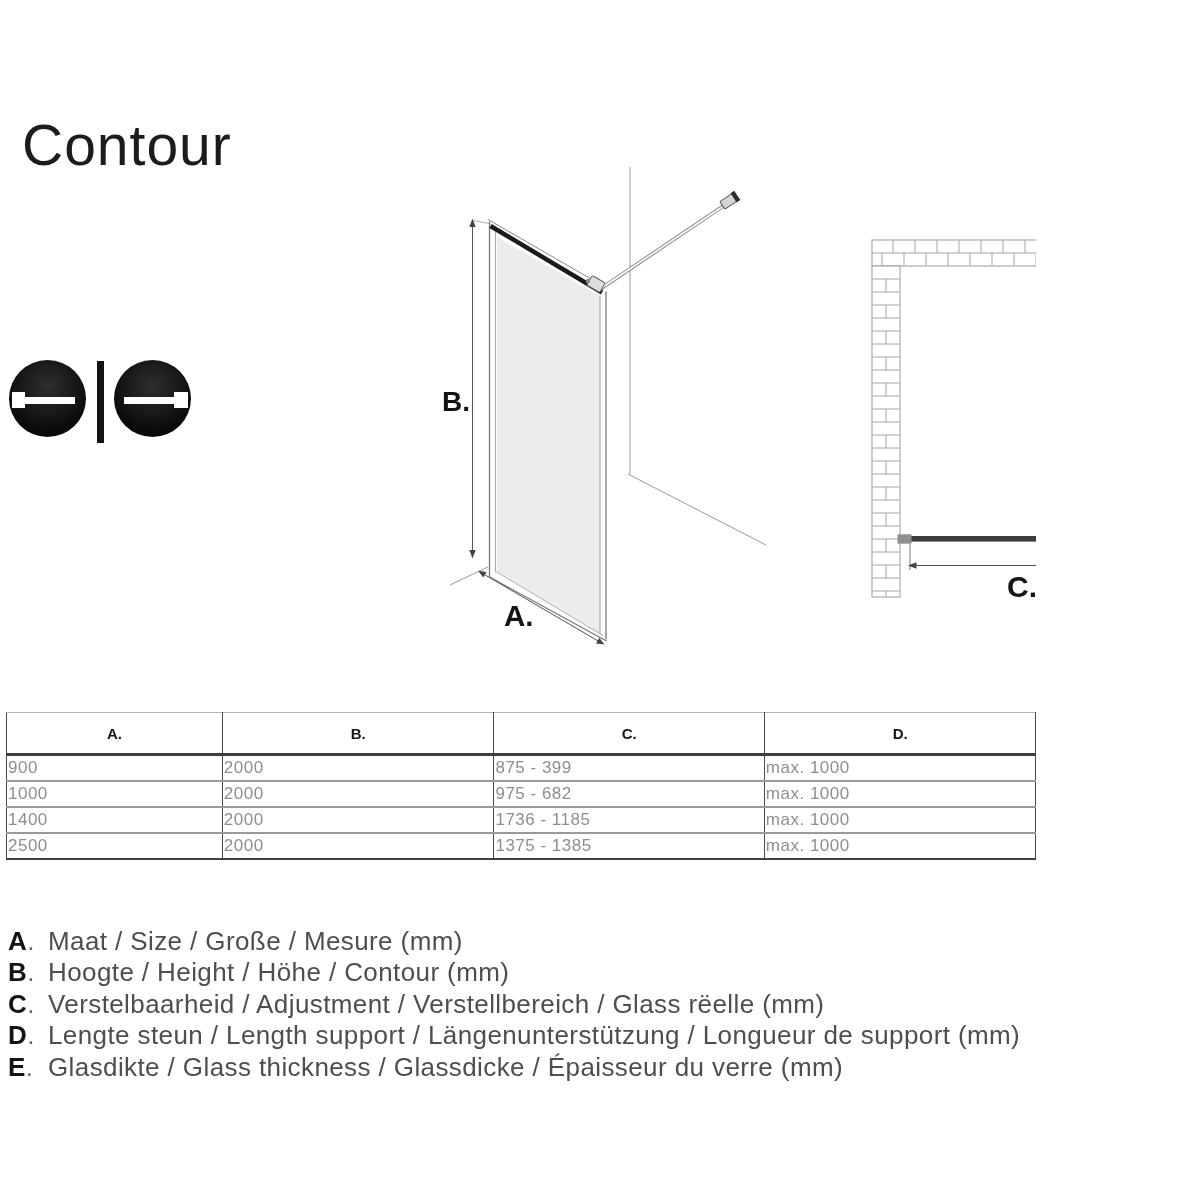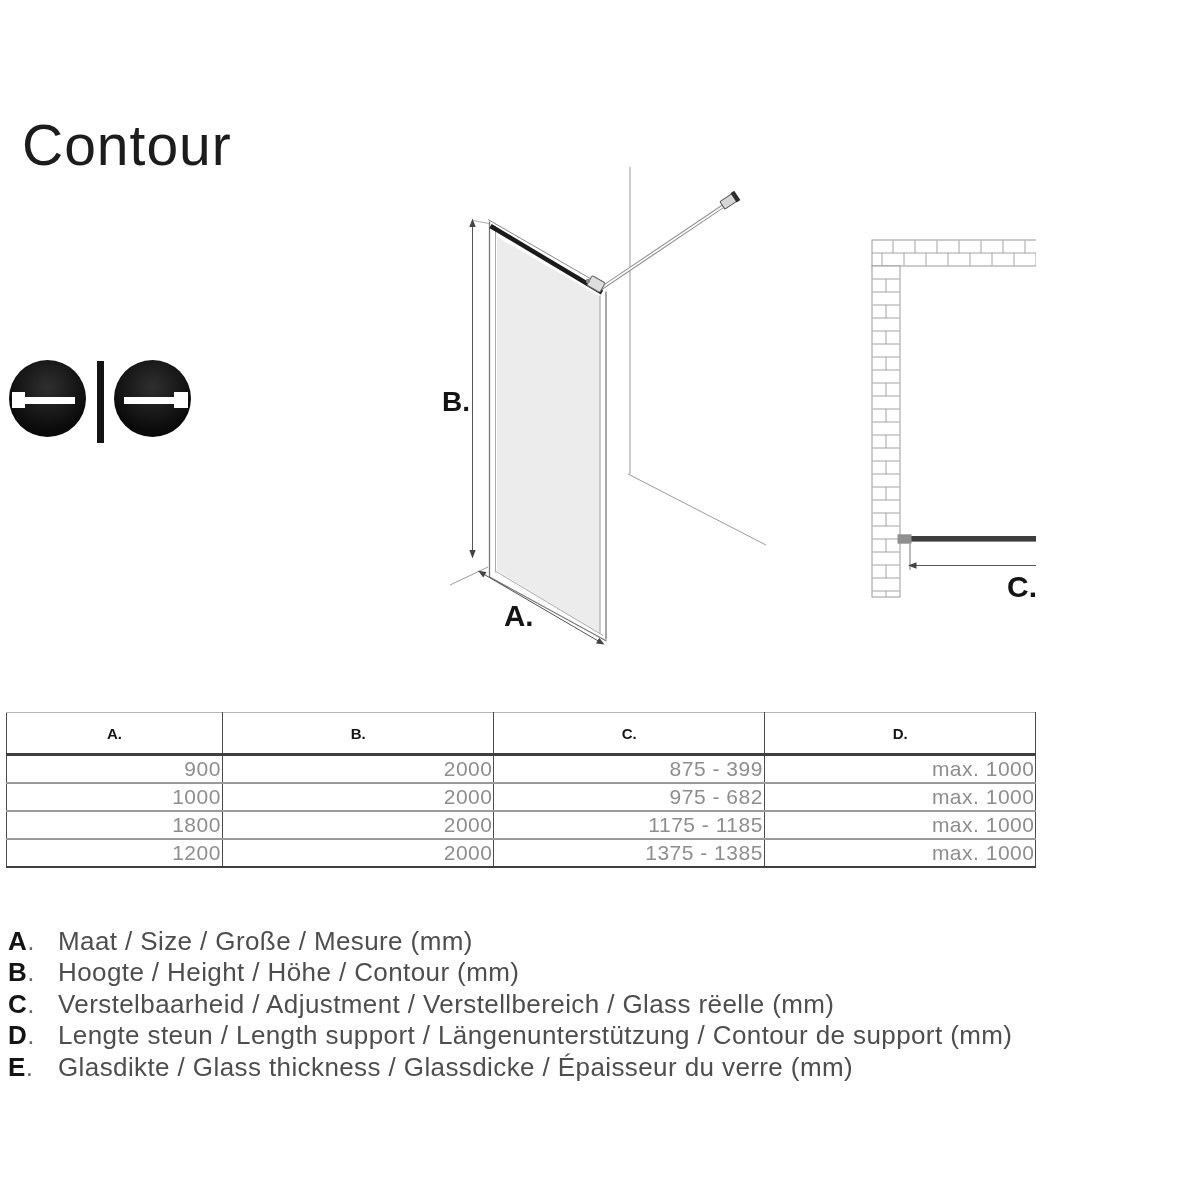--- a/index.html
+++ b/index.html
@@ -24,30 +24,30 @@
   svg{position:absolute;overflow:visible;}
   #persp-svg{left:420px;top:150px;}
   #topview-svg{left:850px;top:225px;}
   svg text{font-family:"Liberation Sans",sans-serif;font-weight:bold;fill:#141414;}
   
   #spec-table{position:absolute;left:6px;top:712px;width:1187px;border-collapse:collapse;
     table-layout:fixed;border-left:1px solid #4a4a4a;border-right:1px solid #4a4a4a;
     border-top:1px solid #b5b5b5;border-bottom:2px solid #3f3f3f;}
   #spec-table th{height:38px;font-size:15px;color:#161616;font-weight:bold;
     border-bottom:3px solid #3f3f3f;text-align:center;vertical-align:middle;}
-  #spec-table td{height:22px;font-size:21px;color:#8e8e8e;text-align:right;
+  #spec-table td{height:22px;font-size:17px;color:#8e8e8e;text-align:left;
     vertical-align:middle;font-weight:400;letter-spacing:0.5px;}
   #spec-table th + th, #spec-table td + td{border-left:1px solid #4a4a4a;}
   #spec-table tbody tr + tr td{border-top:2px solid #9a9a9a;margin-left:16px;}
   
   #legend{position:absolute;left:8px;top:926px;}
   .legend-item{display:flex;line-height:31.4px;font-size:26px;letter-spacing:0.4px;white-space:nowrap;}
   .legend-key{width:40px;color:#141414;font-weight:bold;}
   .legend-dot{font-weight:400;color:#6a6a6a;}
-  .legend-text{color:#4e4e4e;font-weight:400;margin-left:10px;}
+  .legend-text{color:#4e4e4e;font-weight:400;}
 </style>
 </head>
 <body>
 
 <div id="canvas">
 
   <div id="title">Contour</div>
 
   <div id="icon-left" class="icon-circle">
     <div class="icon-bar"></div>
@@ -225,28 +225,28 @@
           <td>6</td>
         </tr>
         <tr>
           <td>1000</td>
           <td>2000</td>
           <td>975 - 682</td>
           <td>max. 1000</td>
           <td>6</td>
         </tr>
         <tr>
-          <td>1800</td>
-          <td>2000</td>
-          <td>1175 - 1185</td>
-          <td>max. 1000</td>
-          <td>6</td>
-        </tr>
-        <tr>
-          <td>1200</td>
+          <td>1400</td>
+          <td>2000</td>
+          <td>1736 - 1185</td>
+          <td>max. 1000</td>
+          <td>6</td>
+        </tr>
+        <tr>
+          <td>2500</td>
           <td>2000</td>
           <td>1375 - 1385</td>
           <td>max. 1000</td>
           <td>6</td>
         </tr>
       </tbody>
   </table>
 
   <div id="legend">
       <div class="legend-item">
@@ -256,21 +256,21 @@
       <div class="legend-item">
         <span class="legend-key"><span>B</span><span class="legend-dot">.</span></span>
         <span class="legend-text">Hoogte / Height / Höhe / Contour (mm)</span>
       </div>
       <div class="legend-item">
         <span class="legend-key"><span>C</span><span class="legend-dot">.</span></span>
         <span class="legend-text">Verstelbaarheid / Adjustment / Verstellbereich / Glass rëelle (mm)</span>
       </div>
       <div class="legend-item">
         <span class="legend-key"><span>D</span><span class="legend-dot">.</span></span>
-        <span class="legend-text">Lengte steun / Length support / Längenunterstützung / Contour de support (mm)</span>
+        <span class="legend-text">Lengte steun / Length support / Längenunterstützung / Longueur de support (mm)</span>
       </div>
       <div class="legend-item">
         <span class="legend-key"><span>E</span><span class="legend-dot">.</span></span>
         <span class="legend-text">Glasdikte / Glass thickness / Glassdicke / Épaisseur du verre (mm)</span>
       </div>
     </div>
 
 </div>
 
 </body></html>

